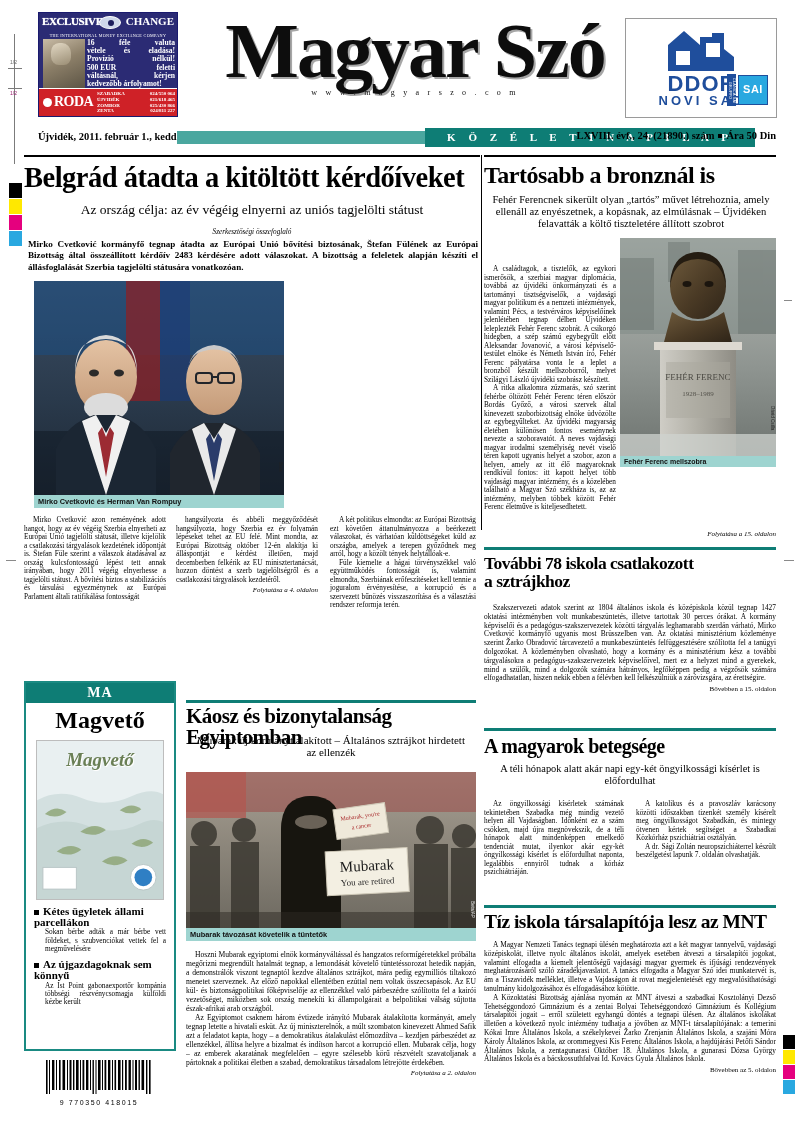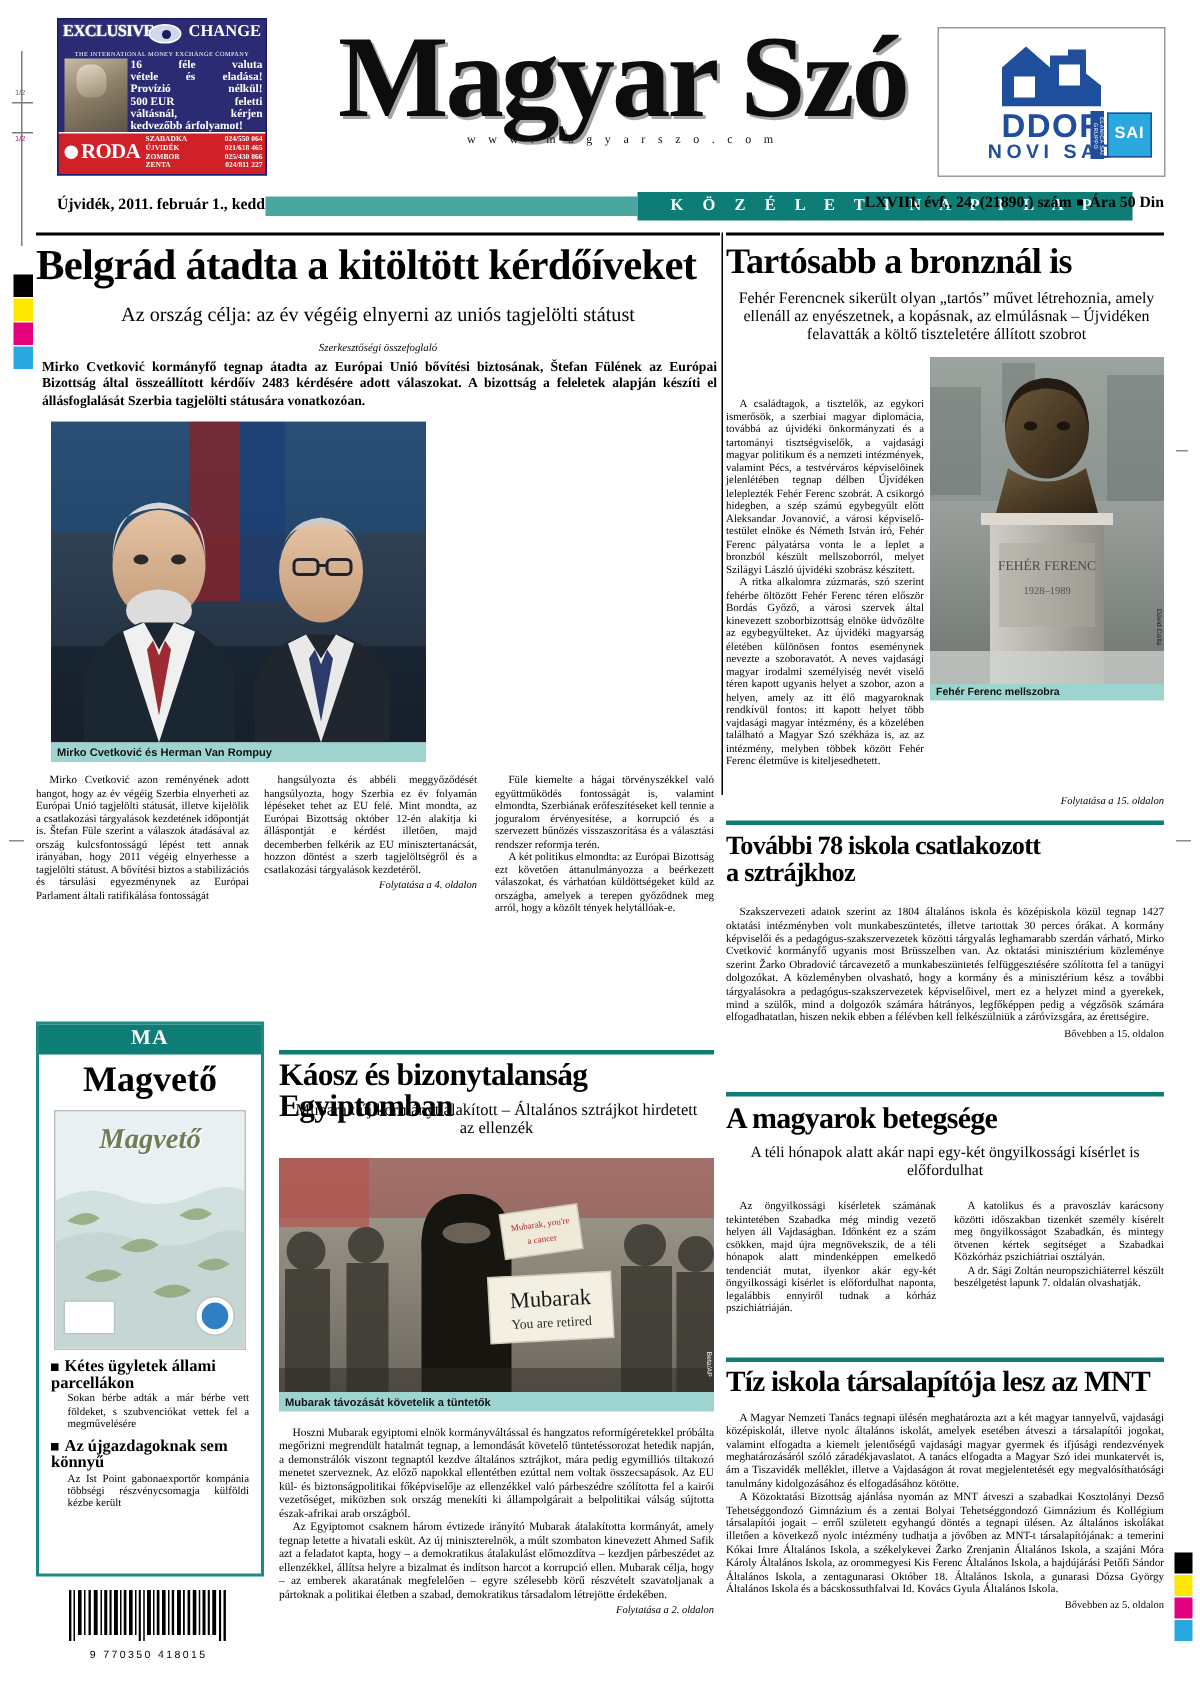--- a/index.html
+++ b/index.html
@@ -398,22 +398,22 @@
   <div class="caption" style="position:absolute; left:34px; top:495px; width:250px;">Mirko Cvetković és Herman Van Rompuy</div>
 
   <div class="body-t" style="position:absolute; left:24px; top:516px; width:142px;">
     <p>Mirko Cvetković azon reményének adott hangot, hogy az év végéig Szerbia elnyerheti az Európai Unió tagjelölti státusát, illetve kijelölik a csatlakozási tárgyalások kezdetének időpontját is. Štefan Füle szerint a válaszok átadásával az ország kulcsfontosságú lépést tett annak irányában, hogy 2011 végéig elnyerhesse a tagjelölti státust. A bővítési biztos a stabilizációs és társulási egyezménynek az Európai Parlament általi ratifikálása fontosságát</p>
   </div>
   <div class="body-t" style="position:absolute; left:176px; top:516px; width:142px;">
     <p>hangsúlyozta és abbéli meggyőződését hangsúlyozta, hogy Szerbia ez év folyamán lépéseket tehet az EU felé. Mint mondta, az Európai Bizottság október 12-én alakítja ki álláspontját e kérdést illetően, majd decemberben felkérik az EU minisztertanácsát, hozzon döntést a szerb tagjelöltségről és a csatlakozási tárgyalások kezdetéről.</p>
     <div class="cont">Folytatása a 4. oldalon</div>
   </div>
   <div class="body-t" style="position:absolute; left:330px; top:516px; width:146px;">
+    <p>A két politikus elmondta: az Európai Bizottság ezt követően áttanulmányozza a beérkezett válaszokat, és várhatóan küldöttségeket küld az országba, amelyek a terepen győződnek meg arról, hogy a közölt tények helytállóak-e.</p>
     <p>Füle kiemelte a hágai törvényszékkel való együttműködés fontosságát is, valamint elmondta, Szerbiának erőfeszítéseket kell tennie a joguralom érvényesítése, a korrupció és a szervezett bűnözés visszaszorítása és a választási rendszer reformja terén.</p>
-    <p>A két politikus elmondta: az Európai Bizottság ezt követően áttanulmányozza a beérkezett válaszokat, és várhatóan küldöttségeket küld az országba, amelyek a terepen győződnek meg arról, hogy a közölt tények helytállóak-e.</p>
   </div>
 
   <div class="mabox" style="left:24px; top:681px; width:152px; height:370px;">
     <div class="ma-head">MA</div>
     <div class="ma-title">Magvető</div>
     <div class="ma-cover">
       <svg viewBox="0 0 128 160" width="100%" height="100%" preserveAspectRatio="none">
         <rect width="128" height="160" fill="#e9f0f1"></rect>
         <path d="M0 60 Q22 48 46 58 Q70 68 96 56 Q116 47 128 54 L128 160 L0 160 Z" fill="#d3e0e0"></path>
         <path d="M0 88 Q26 76 52 86 Q80 96 104 84 Q118 77 128 82 L128 160 L0 160 Z" fill="#c6d6d4"></path>

